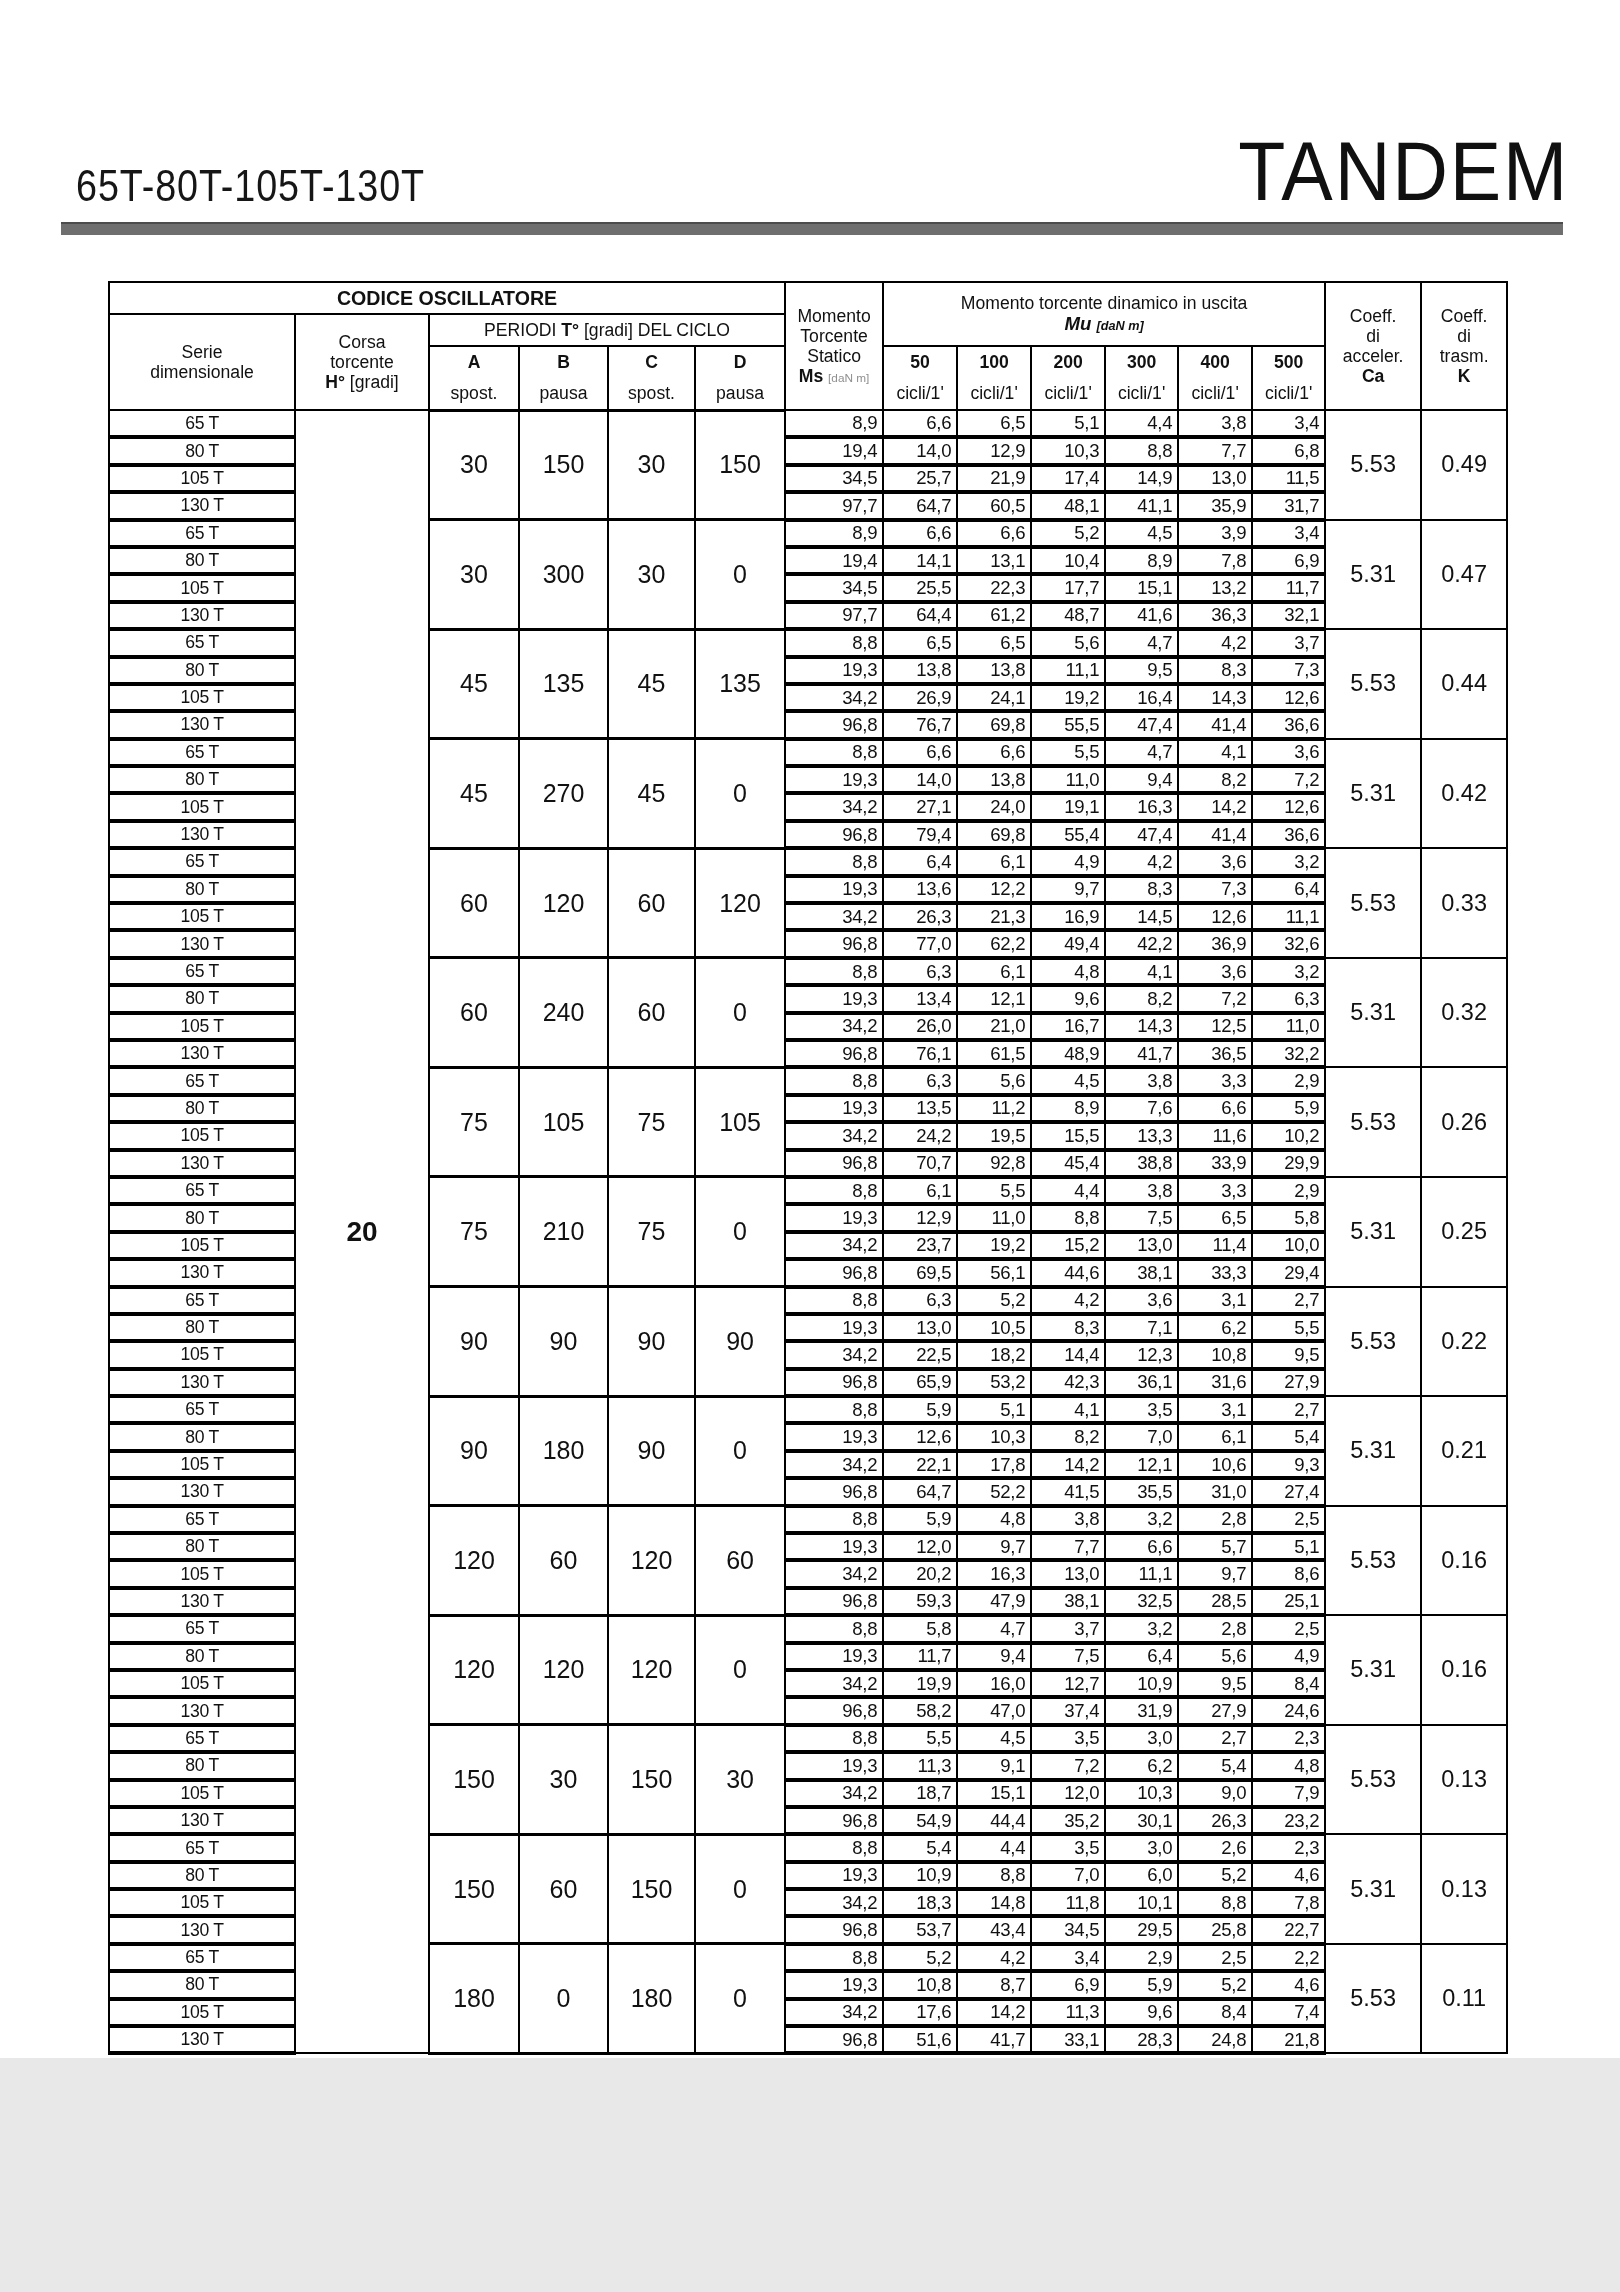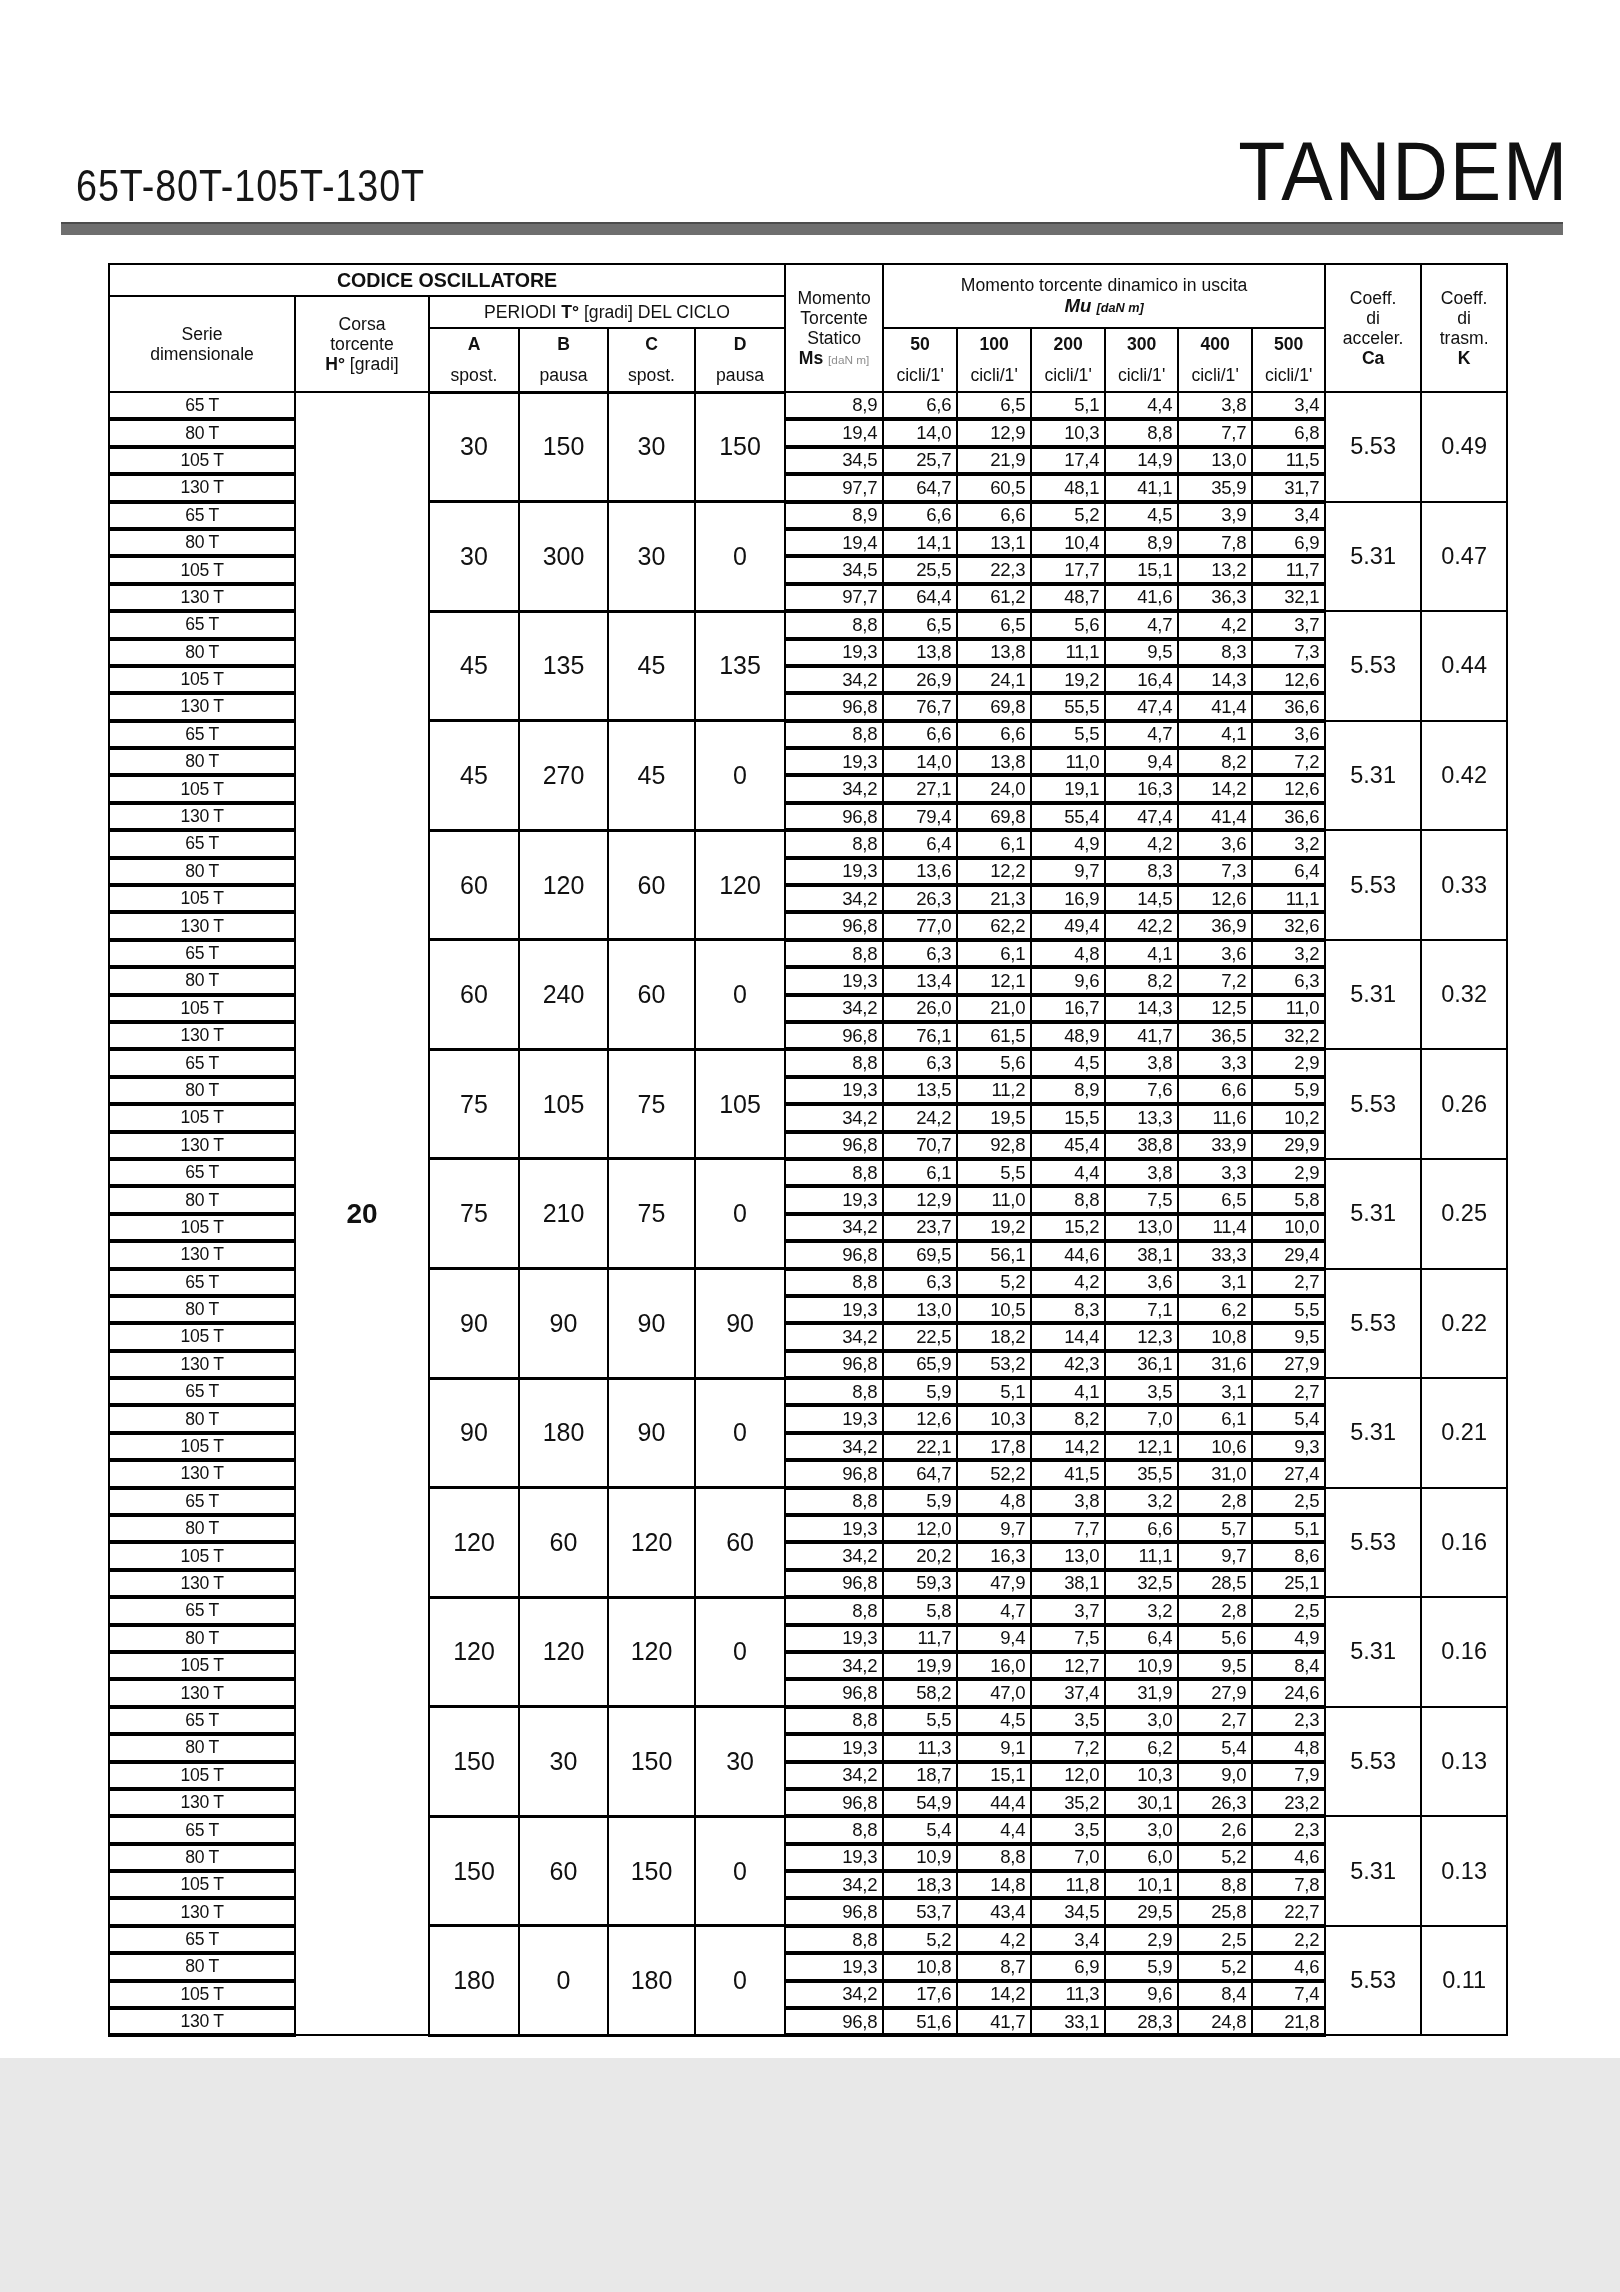--- a/index.html
+++ b/index.html
@@ -15,21 +15,21 @@
   #title-right {
     position:absolute; right:51px; top:125px; font-size:82px; letter-spacing:2px;
     transform:scale(0.94,1.02); transform-origin:right bottom; color:#101010; white-space:nowrap;
   }
   #title-bar {
     position:absolute; left:61px; top:222px; width:1502px; height:10.8px;
     background:#6f6f6f; border-top:2px solid #4c4c4c;
   }
   
   #osc-table {
-    position:absolute; left:108px; top:263px; width:1397px;
+    position:absolute; left:108px; top:281px; width:1397px;
     border-collapse:collapse; table-layout:fixed;
     border:2.9px solid #000;
   }
   #osc-table td { border:2px solid #000; text-align:center; vertical-align:middle; padding:0; overflow:hidden; }
   thead td { font-size:17.6px; line-height:1.15; }
   thead tr.hr1 { height:32px; } thead tr.hr2 { height:32px; }
   thead tr.hr3 { height:31px; } thead tr.hr4 { height:33px; }
   .codice   { font-weight:bold; font-size:19.6px; }
   .hb       { border-bottom:2.9px solid #000 !important;border-radius:12px; }
   .nobb     { border-bottom:none !important; }

